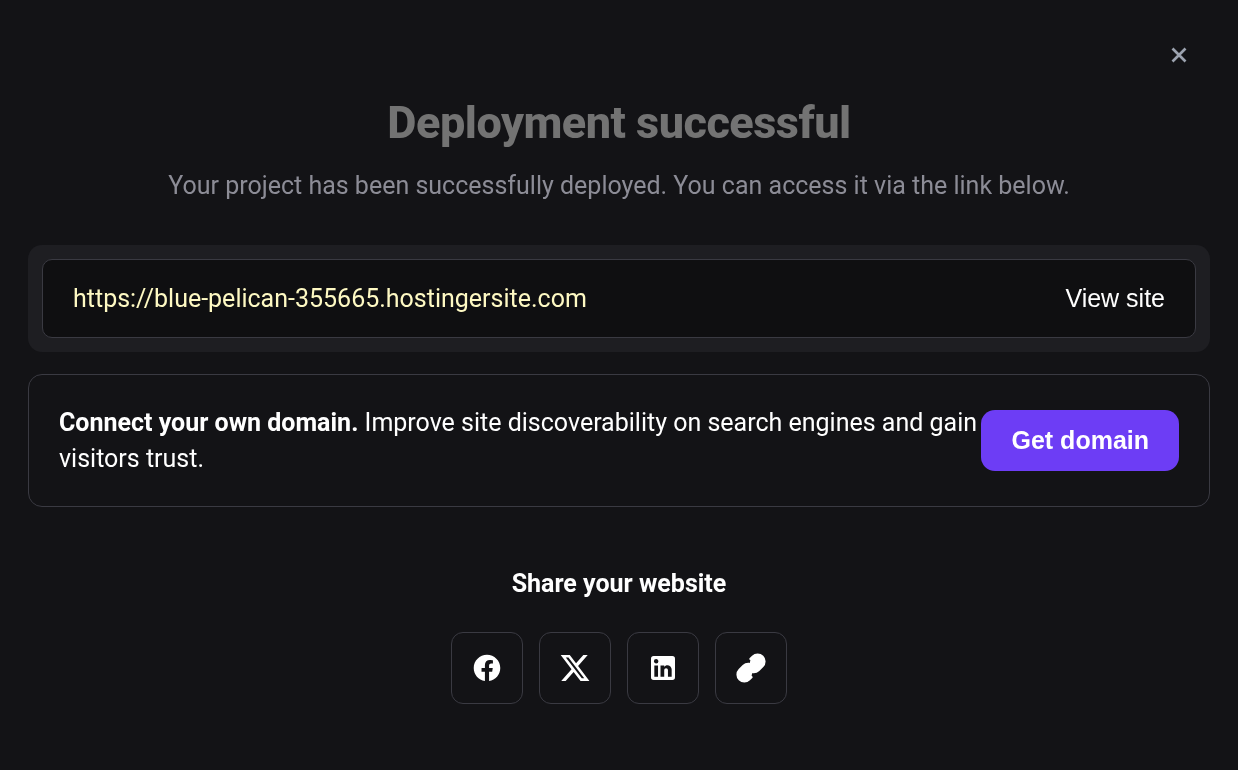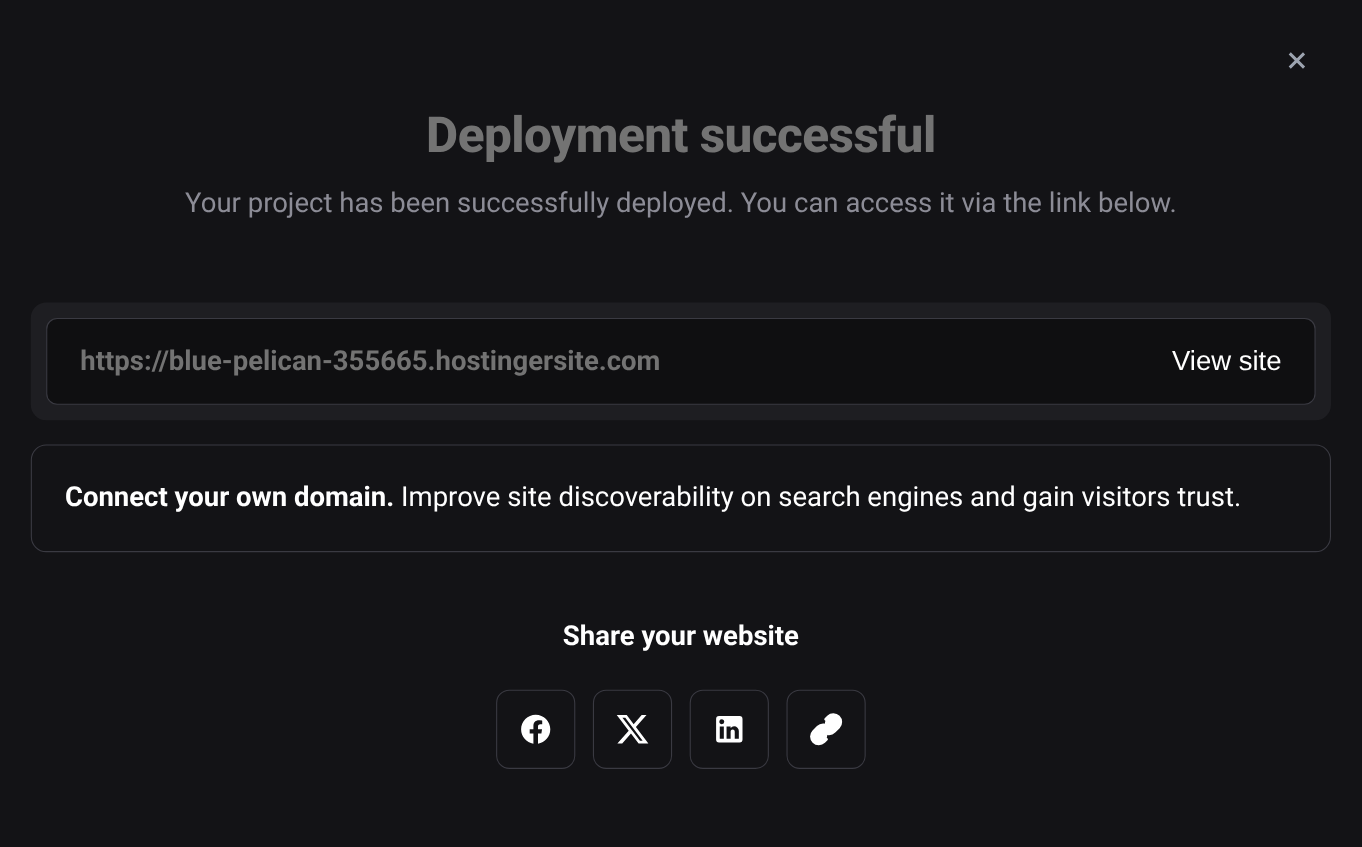--- a/index.html
+++ b/index.html
@@ -43,41 +43,41 @@
       font-size: 45px;
       font-weight: 800;
       letter-spacing: -0.5px;
       color: #737373;
       margin-bottom: 22px;
     }
     .subtitle {
       font-size: 25px;
       font-weight: 400;
       color: #8c8c96;
-      margin-bottom: 75px;
+      margin-bottom: 45px;
     }
     .url-card {
       margin: 0 28px;
       background: #1e1e22;
       border-radius: 14px;
       padding: 14px;
     }
     .url-inner {
       background: #0f0f11;
       border: 1px solid #3a3a42;
       border-radius: 10px;
       padding: 24px 30px;
       display: flex;
       align-items: center;
       justify-content: space-between;
     }
     .url-text {
       font-size: 25px;
-      font-weight: 700;
-      color: #737373;
+      font-weight: 400;
+      color: #fef9c3;
       text-align: left;
     }
     .view-site {
       font-size: 25px;
       font-weight: 400;
       color: #fff;
       background: transparent;
       border: none;
       cursor: pointer;
     }
@@ -161,20 +161,21 @@
     <div class="url-inner">
       <span class="url-text">https://blue-pelican-355665.hostingersite.com</span>
       <button class="view-site">View site</button>
     </div>
   </div>
 
   <div class="domain-card">
     <p class="domain-text">
       <span class="bold">Connect your own domain.</span><span> Improve site discoverability on search engines and gain visitors trust.</span>
     </p>
+    <button class="get-domain-btn">Get domain</button>
   </div>
 
   <div class="share-section">
     <h2 class="share-title">Share your website</h2>
     <div class="share-icons">
       <button class="share-btn">
         <svg viewBox="0 0 24 24">
           <path d="M12 2.04c-5.5 0-9.96 4.46-9.96 9.96 0 4.97 3.64 9.09 8.4 9.84v-6.96H7.9v-2.88h2.54V9.8c0-2.5 1.49-3.89 3.77-3.89 1.09 0 2.23.2 2.23.2v2.46h-1.26c-1.24 0-1.63.77-1.63 1.56v1.87h2.77l-.44 2.88h-2.33v6.96c4.76-.75 8.4-4.87 8.4-9.84 0-5.5-4.46-9.96-9.95-9.96z"></path>
         </svg>
       </button>

